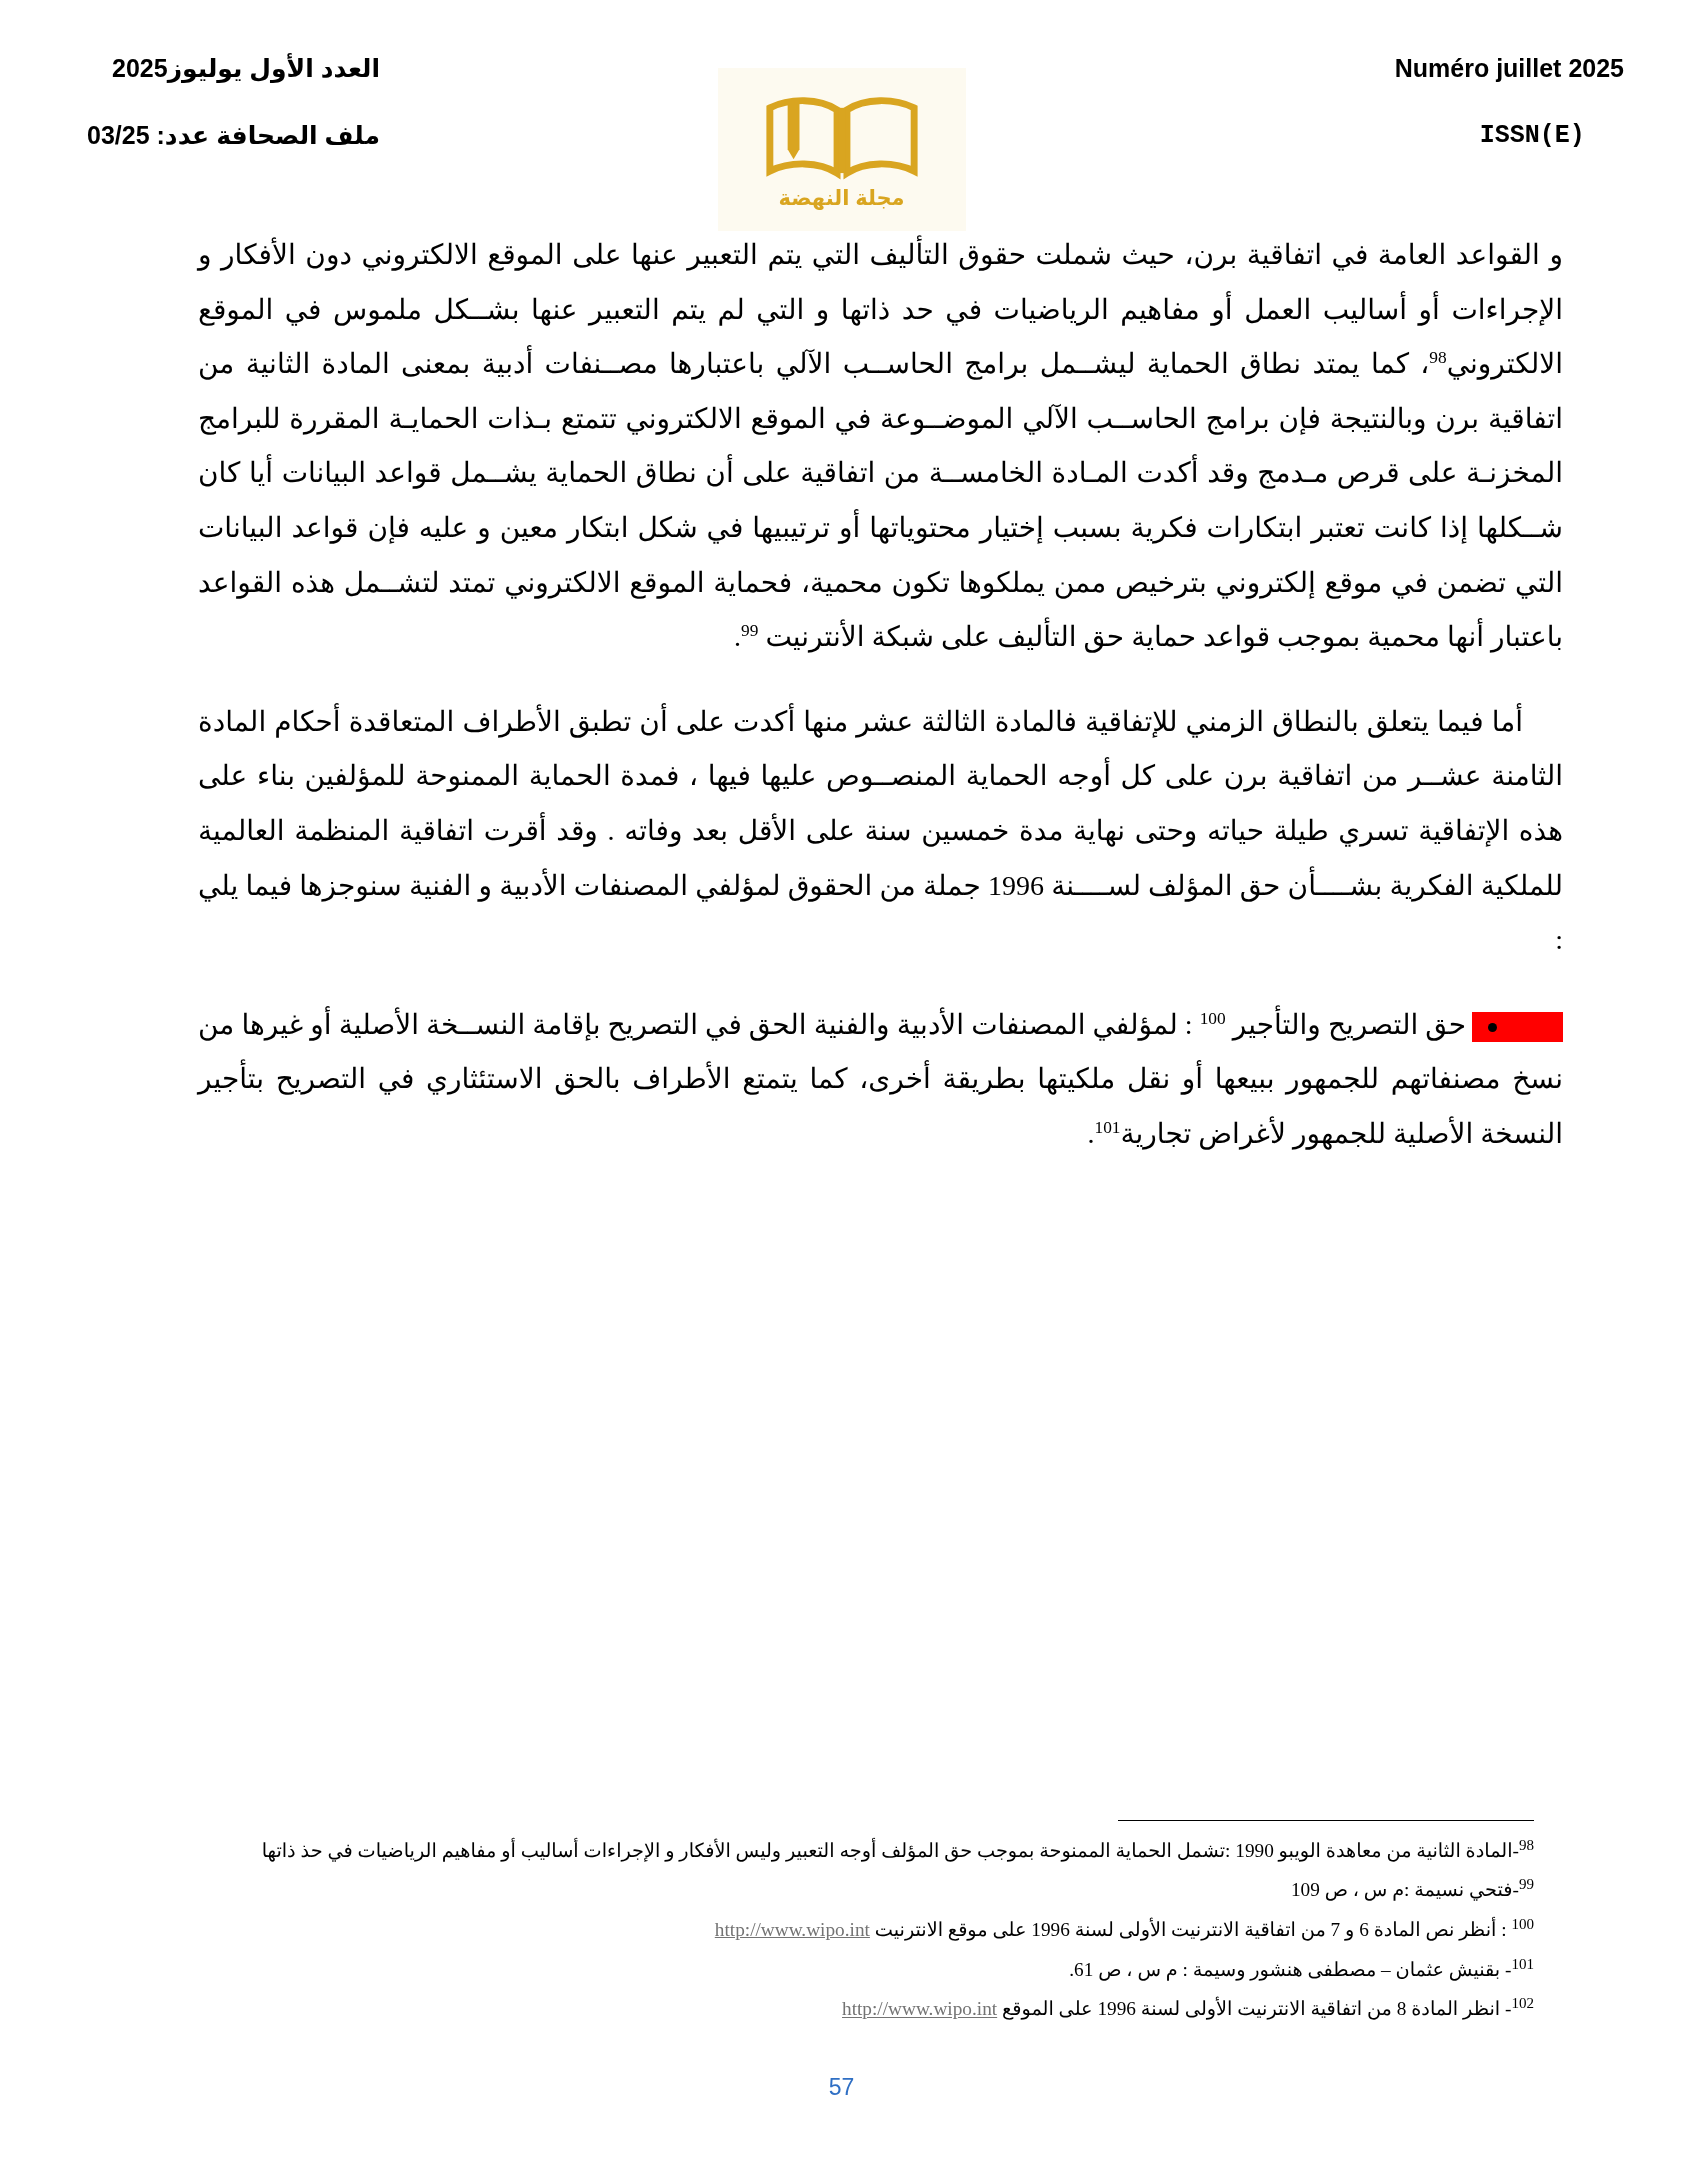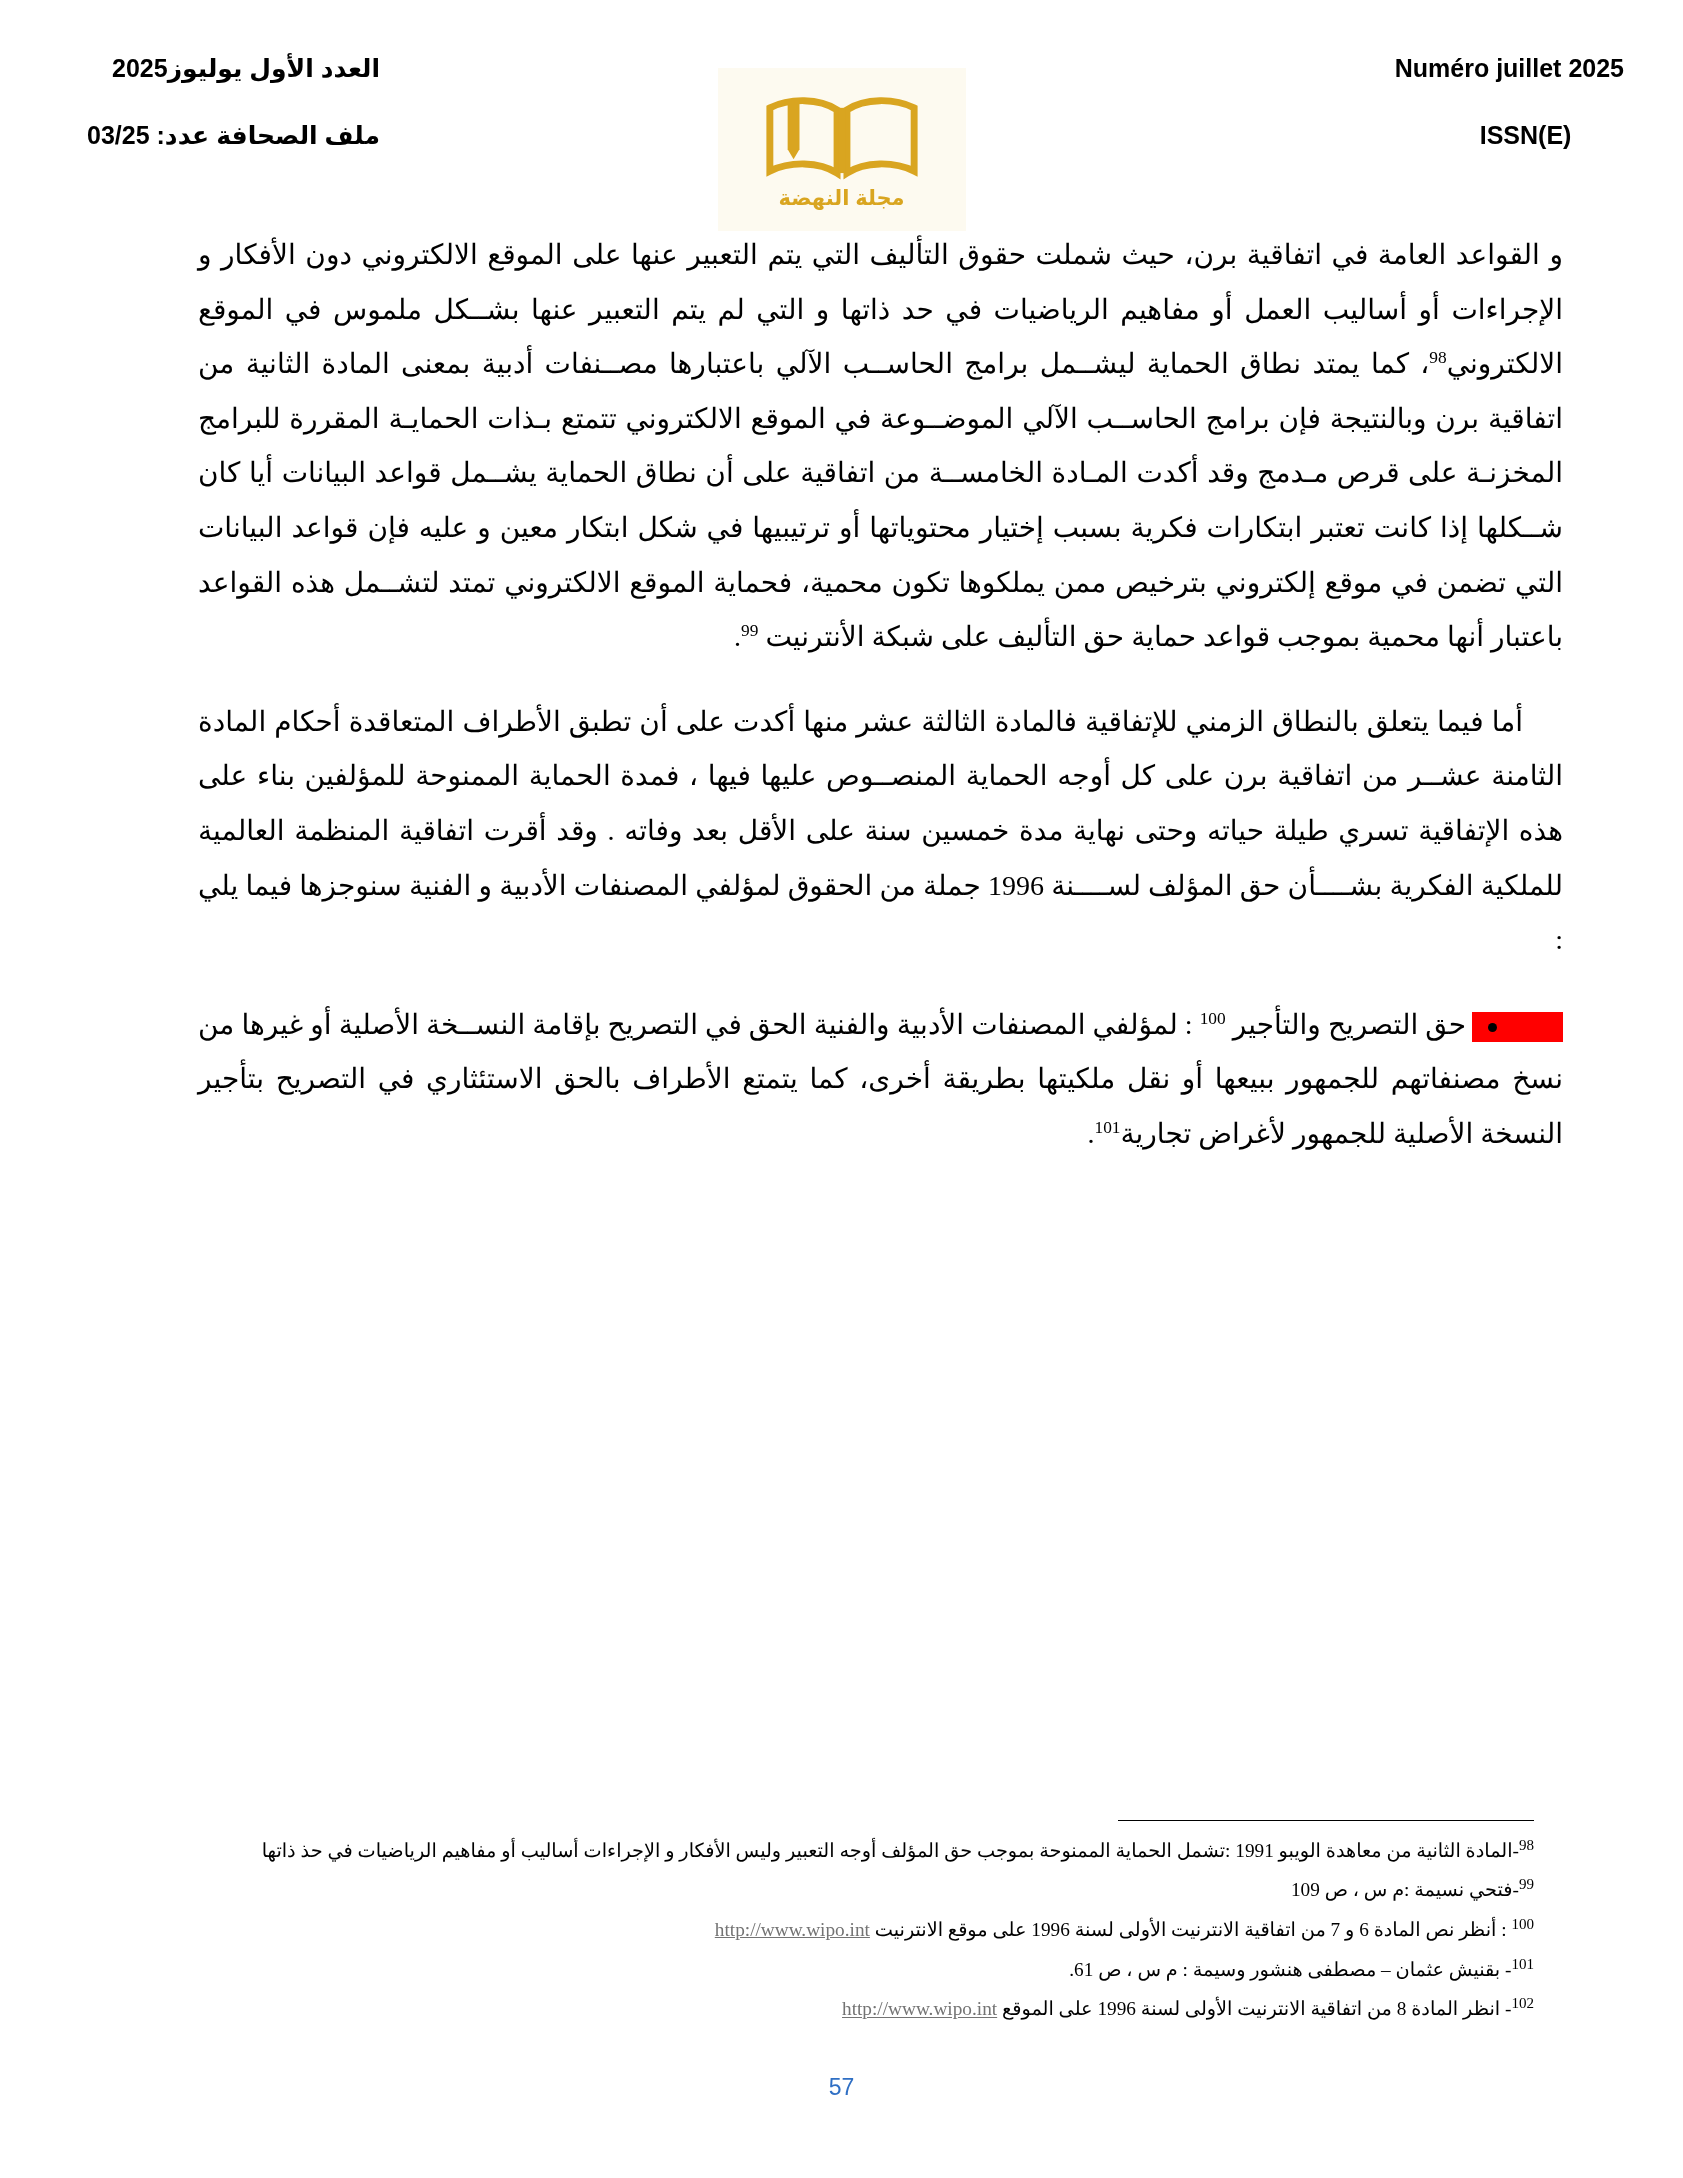--- a/index.html
+++ b/index.html
@@ -57,20 +57,21 @@
   }
   .header-left {
     align-items: flex-start;
     direction: ltr;
     text-align: left;
     padding-top: 16px;
     padding-left: 228px;
   }
   .header-left .issn {
     padding-left: 85px;
+    font-family: Liberation Mono, monospace;
   }
 
   
   .logo {
     position: absolute;
     top: 20px;
     left: 50%;
     transform: translateX(-50%);
     width: 248px;
     height: 163px;
@@ -238,21 +239,21 @@
     <div class="bullet-par">
       <span class="bullet-marker"></span><span>حق التصريح والتأجير </span><sup>100</sup><span> : لمؤلفي المصنفات الأدبية والفنية الحق في التصريح بإقامة النســخة الأصلية أو غيرها من نسخ مصنفاتهم للجمهور ببيعها أو نقل ملكيتها بطريقة أخرى، كما يتمتع الأطراف بالحق الاستئثاري في التصريح  بتأجير النسخة الأصلية للجمهور  لأغراض تجارية</span><sup>101</sup><span>.</span>
     </div>
 
 
   </div>
 
   <div class="footnotes">
     <div class="fn-rule"></div>
 
-    <p class="fn"><sup class="fn-num">98</sup><span>-المادة الثانية من معاهدة الويبو 1991 :تشمل الحماية الممنوحة بموجب حق المؤلف أوجه التعبير وليس الأفكار و الإجراءات أساليب أو مفاهيم الرياضيات في حذ ذاتها</span></p>
+    <p class="fn"><sup class="fn-num">98</sup><span>-المادة الثانية من معاهدة الويبو 1990 :تشمل الحماية الممنوحة بموجب حق المؤلف أوجه التعبير وليس الأفكار و الإجراءات أساليب أو مفاهيم الرياضيات في حذ ذاتها</span></p>
 
     <p class="fn center-ish"><sup class="fn-num">99</sup><span>-فتحي نسيمة :م س ، ص  109</span></p>
 
     <p class="fn center-ish"><sup class="fn-num">100</sup><span> : أنظر نص المادة 6 و 7 من اتفاقية الانترنيت الأولى لسنة 1996 على موقع الانترنيت </span><span class="link">http://www.wipo.int</span></p>
 
     <p class="fn center-ish"><sup class="fn-num">101</sup><span>- بقنيش عثمان – مصطفى هنشور وسيمة :  م س ، ص 61.</span></p>
 
     <p class="fn center-ish"><sup class="fn-num">102</sup><span>- انظر المادة 8 من اتفاقية الانترنيت الأولى لسنة 1996 على الموقع </span><span class="link">http://www.wipo.int</span></p>
   </div>
 

